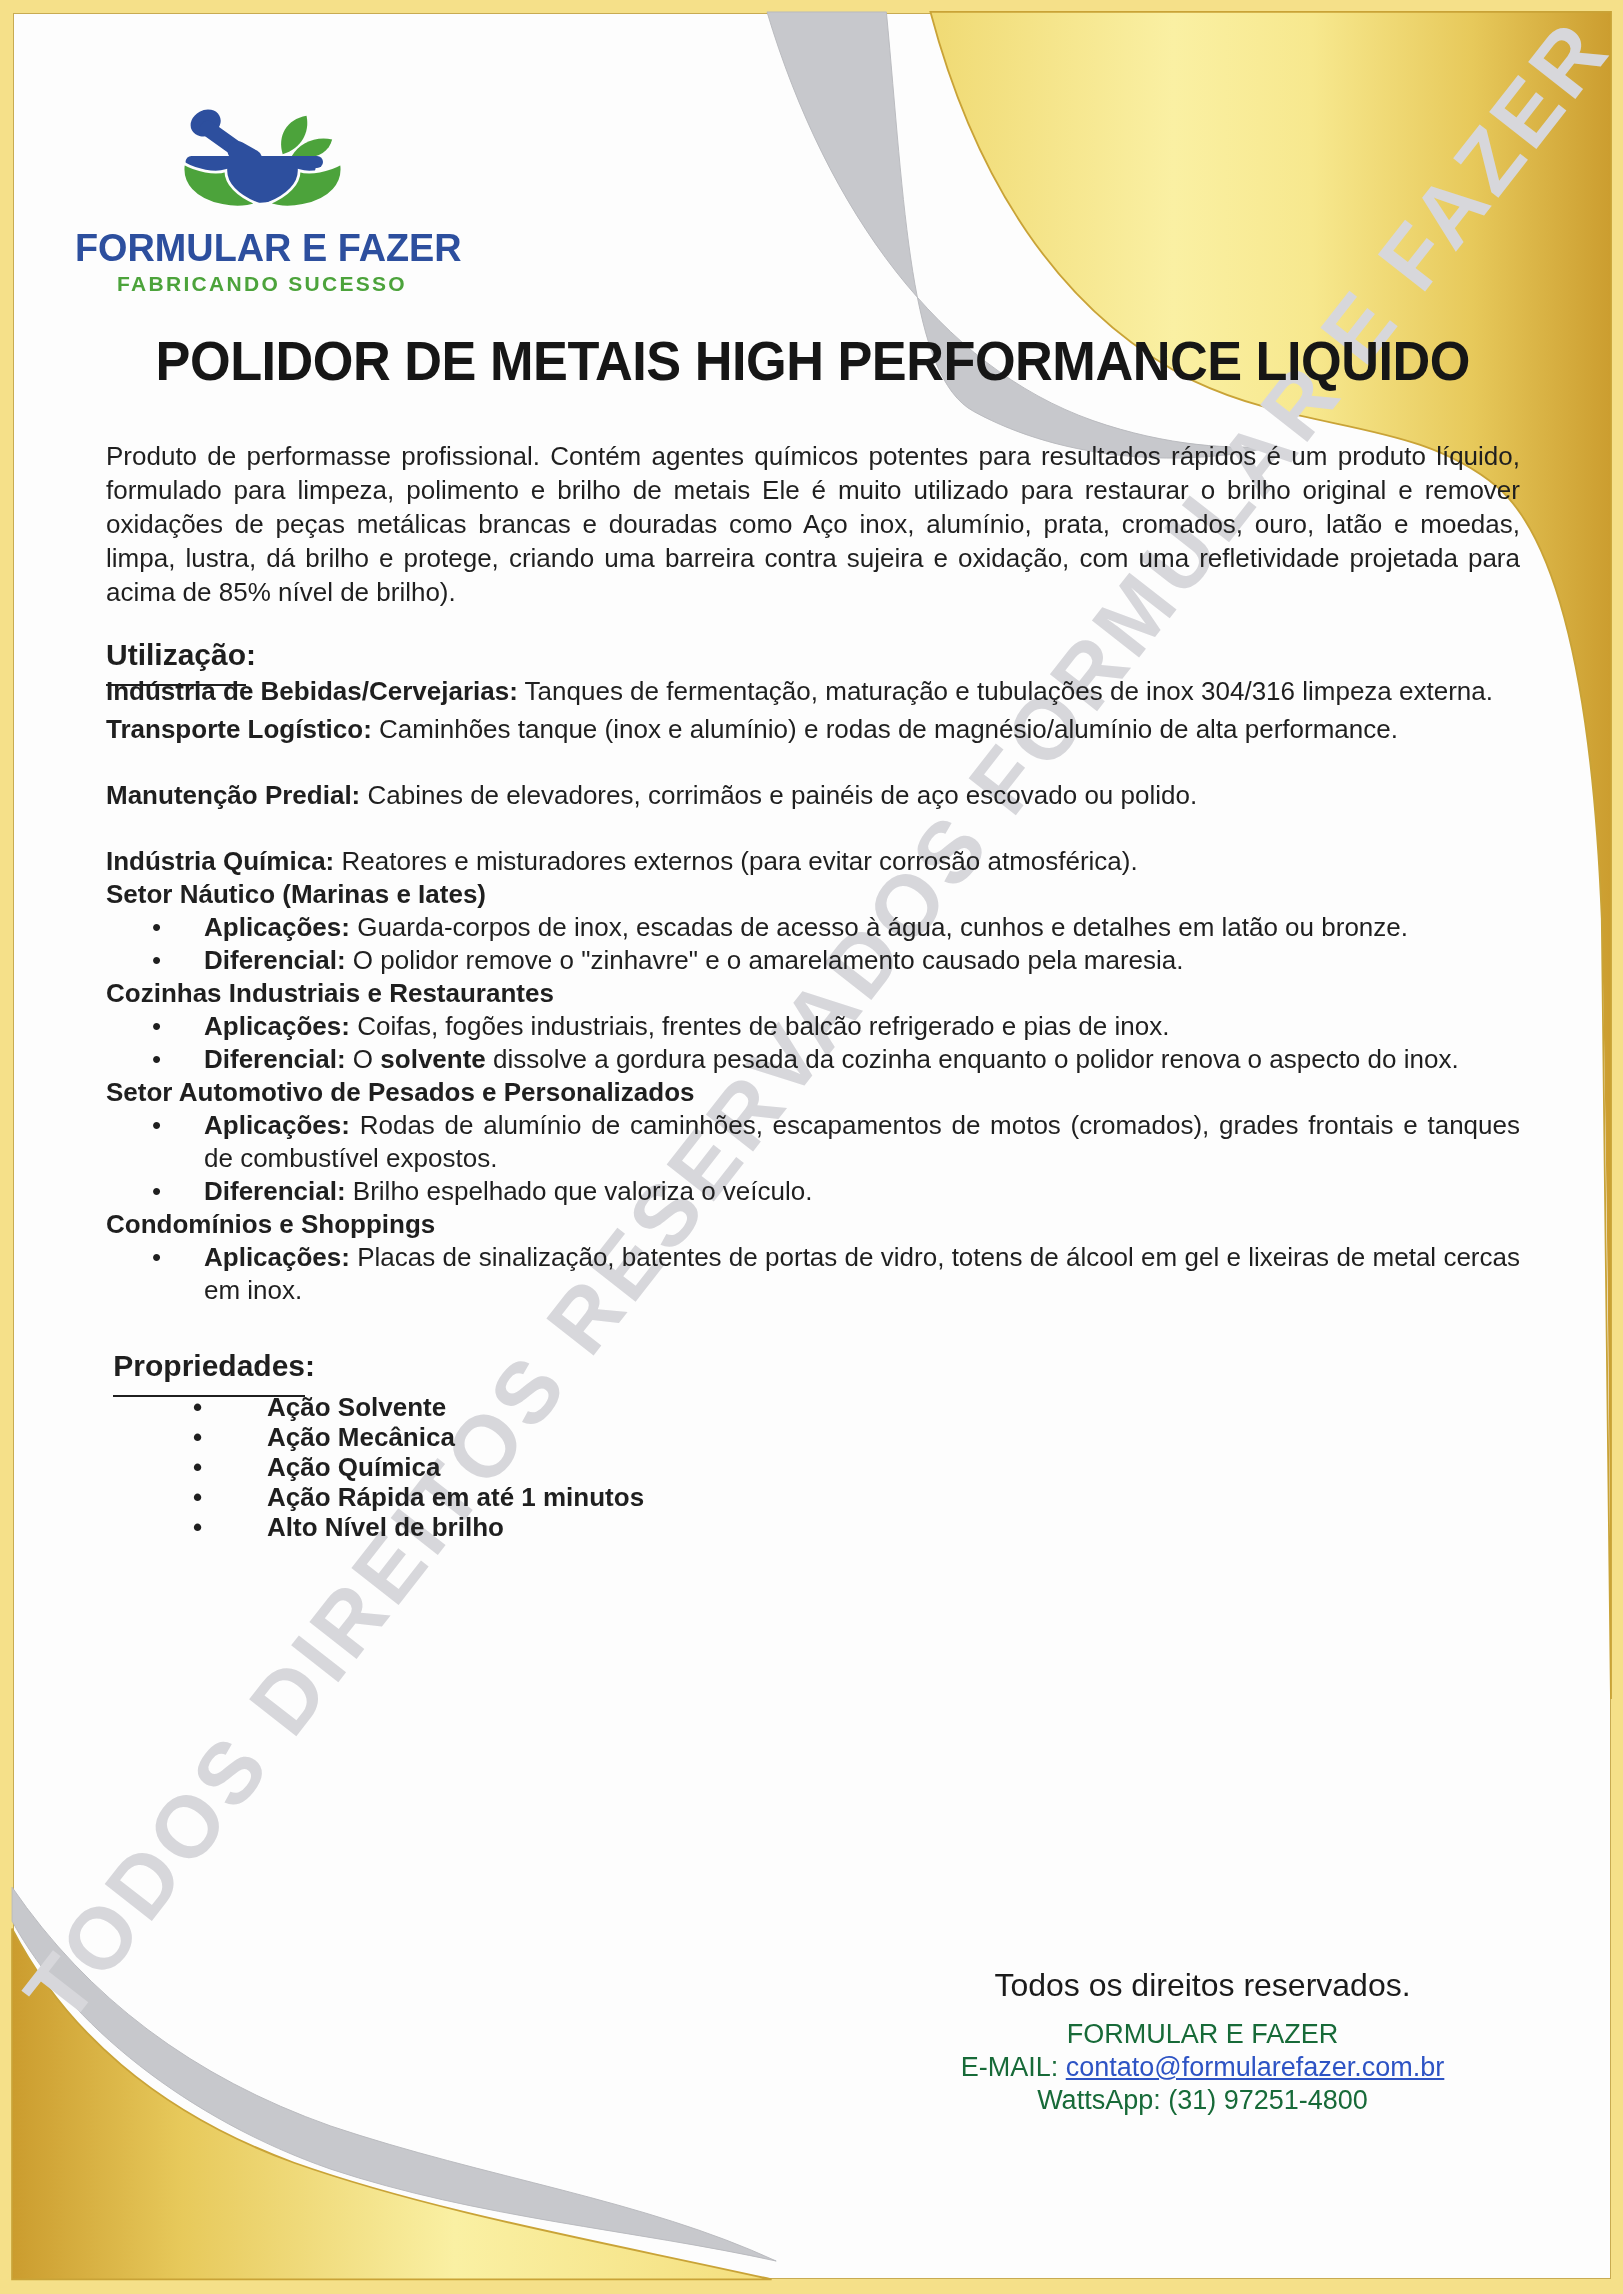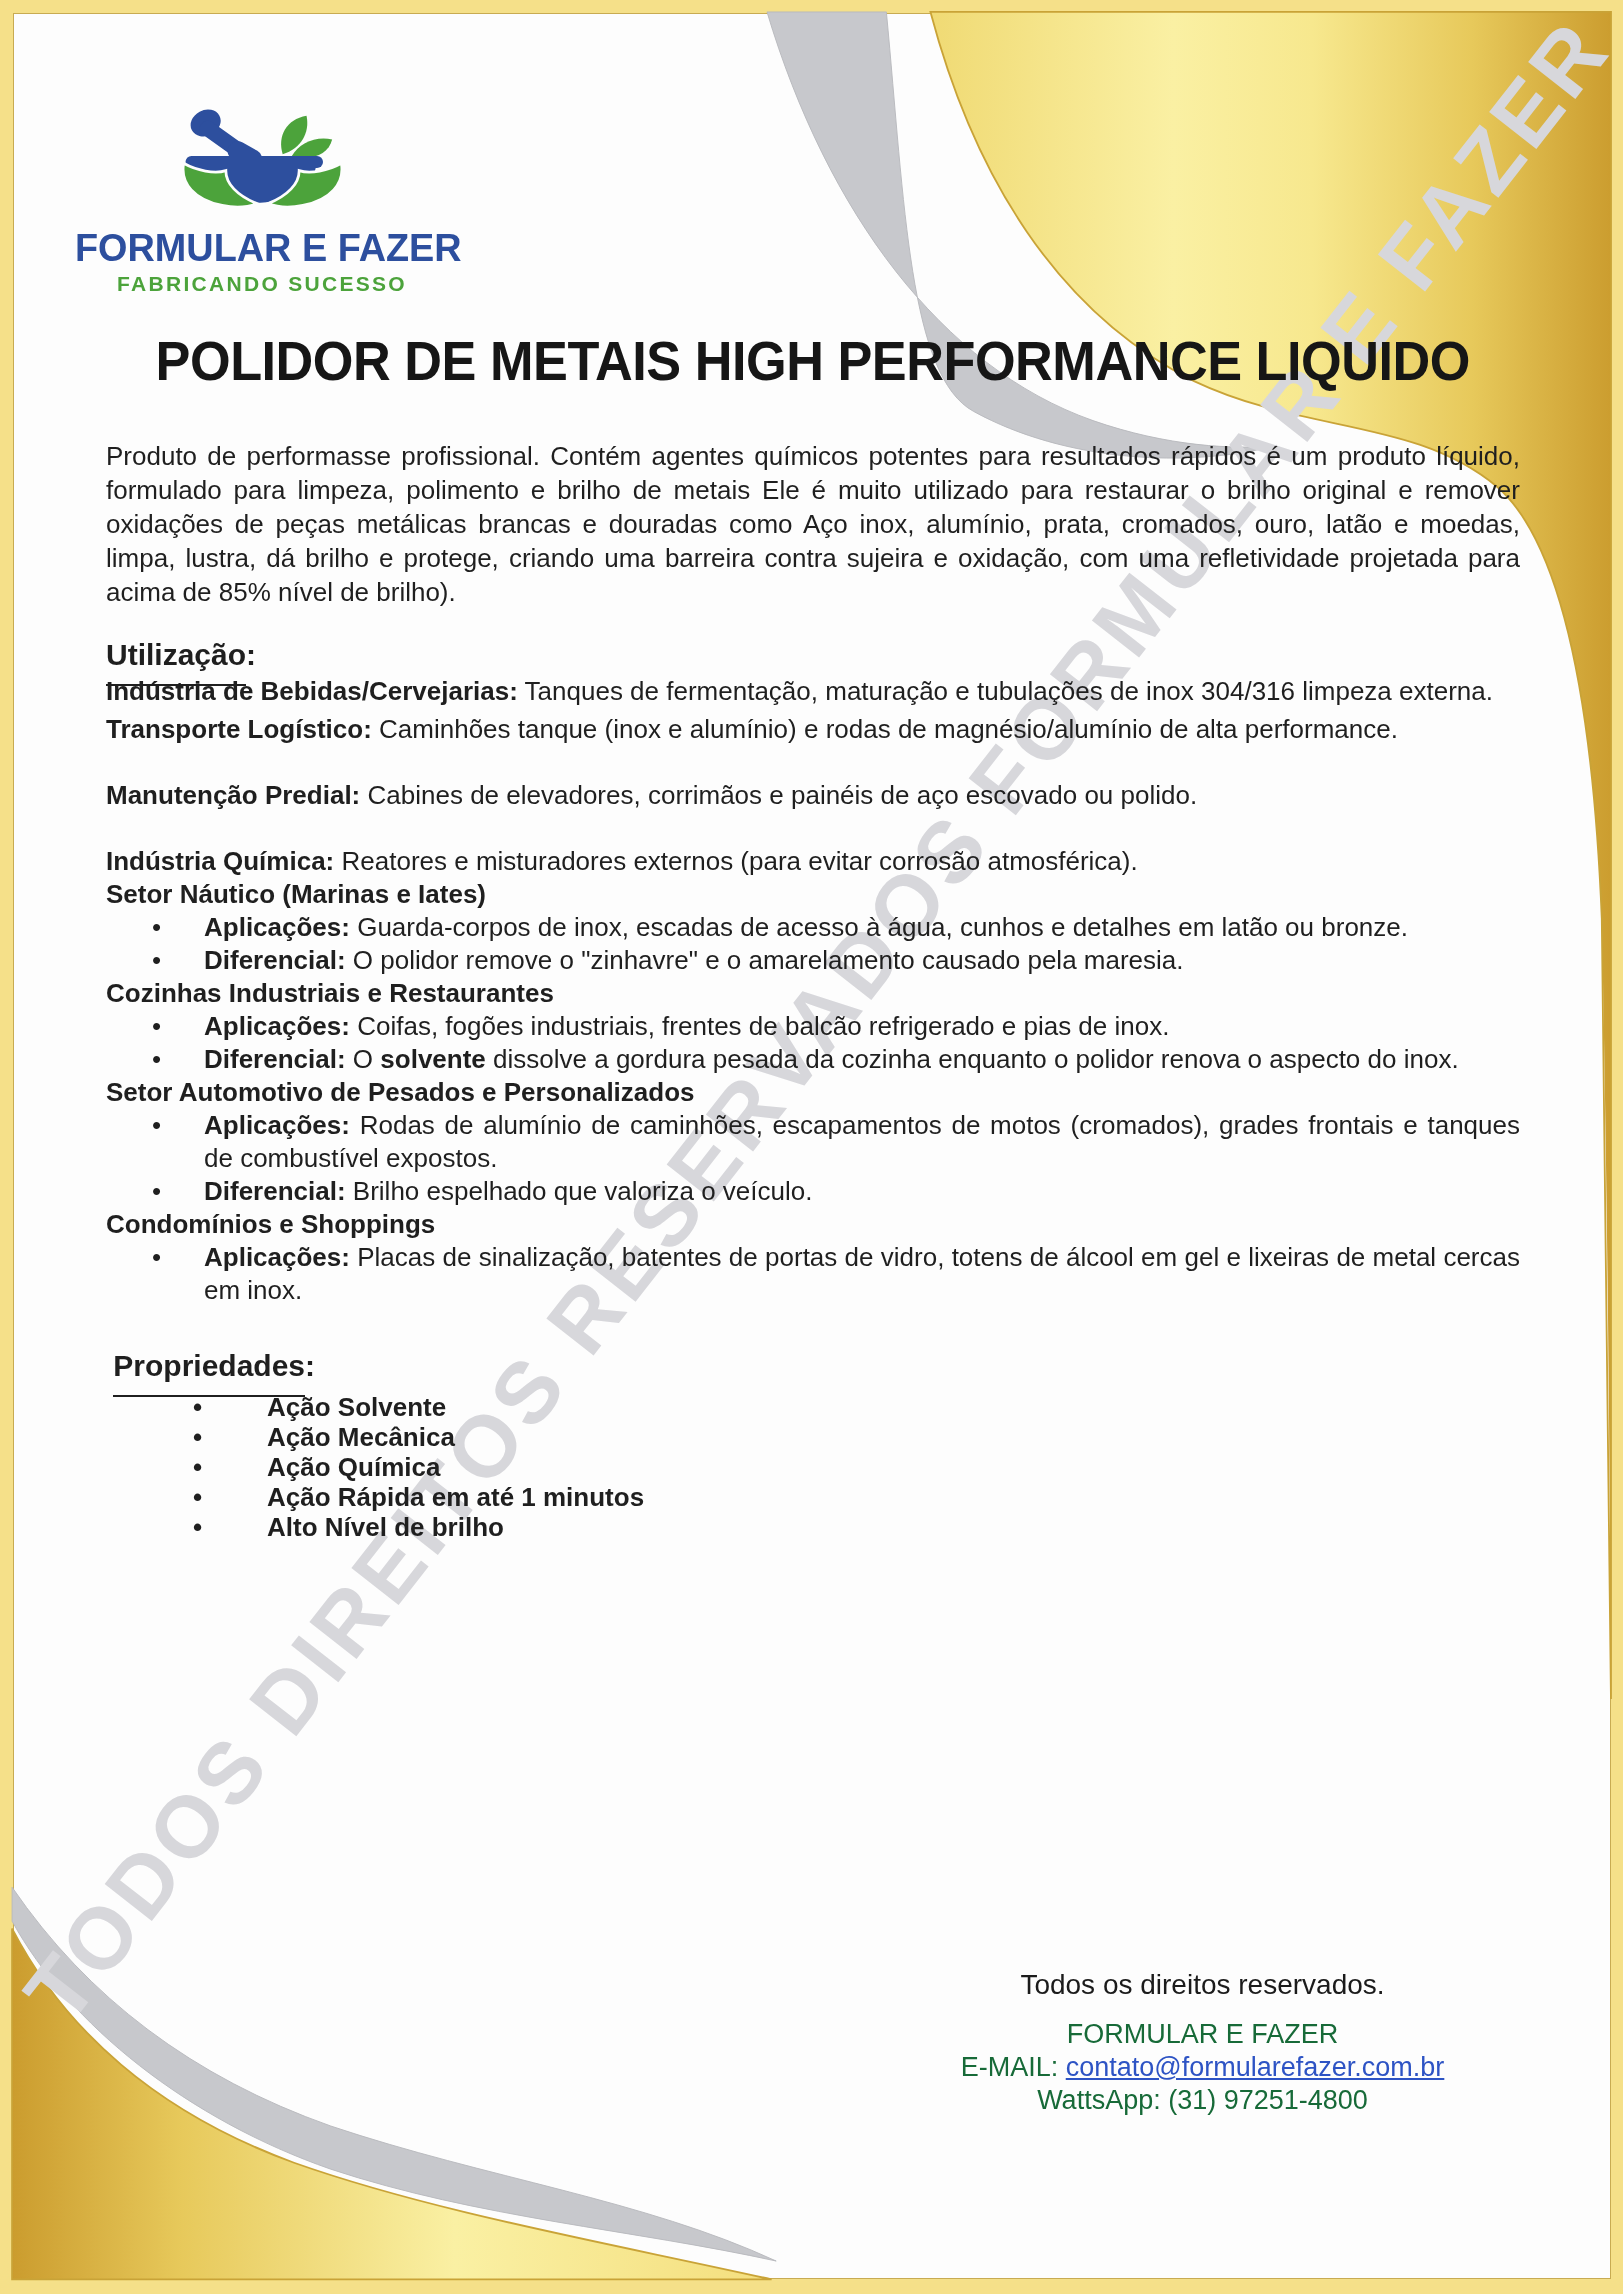--- a/index.html
+++ b/index.html
@@ -46,21 +46,21 @@
   .gheading { font-size:26px; line-height:33px; font-weight:bold; margin:0; }
   .blt { position:relative; padding-left:98px; line-height:33px; }
   .blt::before { content:"\2022"; position:absolute; left:46px; top:0; }
   .ph { margin-top:39px; padding-left:7.3px; }
   .plist { list-style:none; margin:5.5px 0 0 0; padding:0; font-size:26px; line-height:30px;font-weight:bold; }
   .plist li { position:relative; padding-left:161px; }
   .plist li::before { content:"\2022"; position:absolute; left:87px; top:0; }
 
   
   .footer { position:absolute; left:872px; top:1965px; width:661px; text-align:center; z-index:2; }
-  .f-rights { font-size:28px; line-height:40px; color:#1b1b1b; }
+  .f-rights { font-size:32px; line-height:40px; color:#1b1b1b; }
   .f-brand { margin-top:13px; font-size:27px; line-height:33px; color:#176a38; }
   .f-mail  { font-size:27px; line-height:33px; color:#176a38; }
   .f-link  { color:#2d53c4; text-decoration:underline; cursor:pointer; }
   .f-wapp  { font-size:27px; line-height:33px; color:#176a38; }
 </style>
 </head>
 <body>
 
 <div class="page">
 

